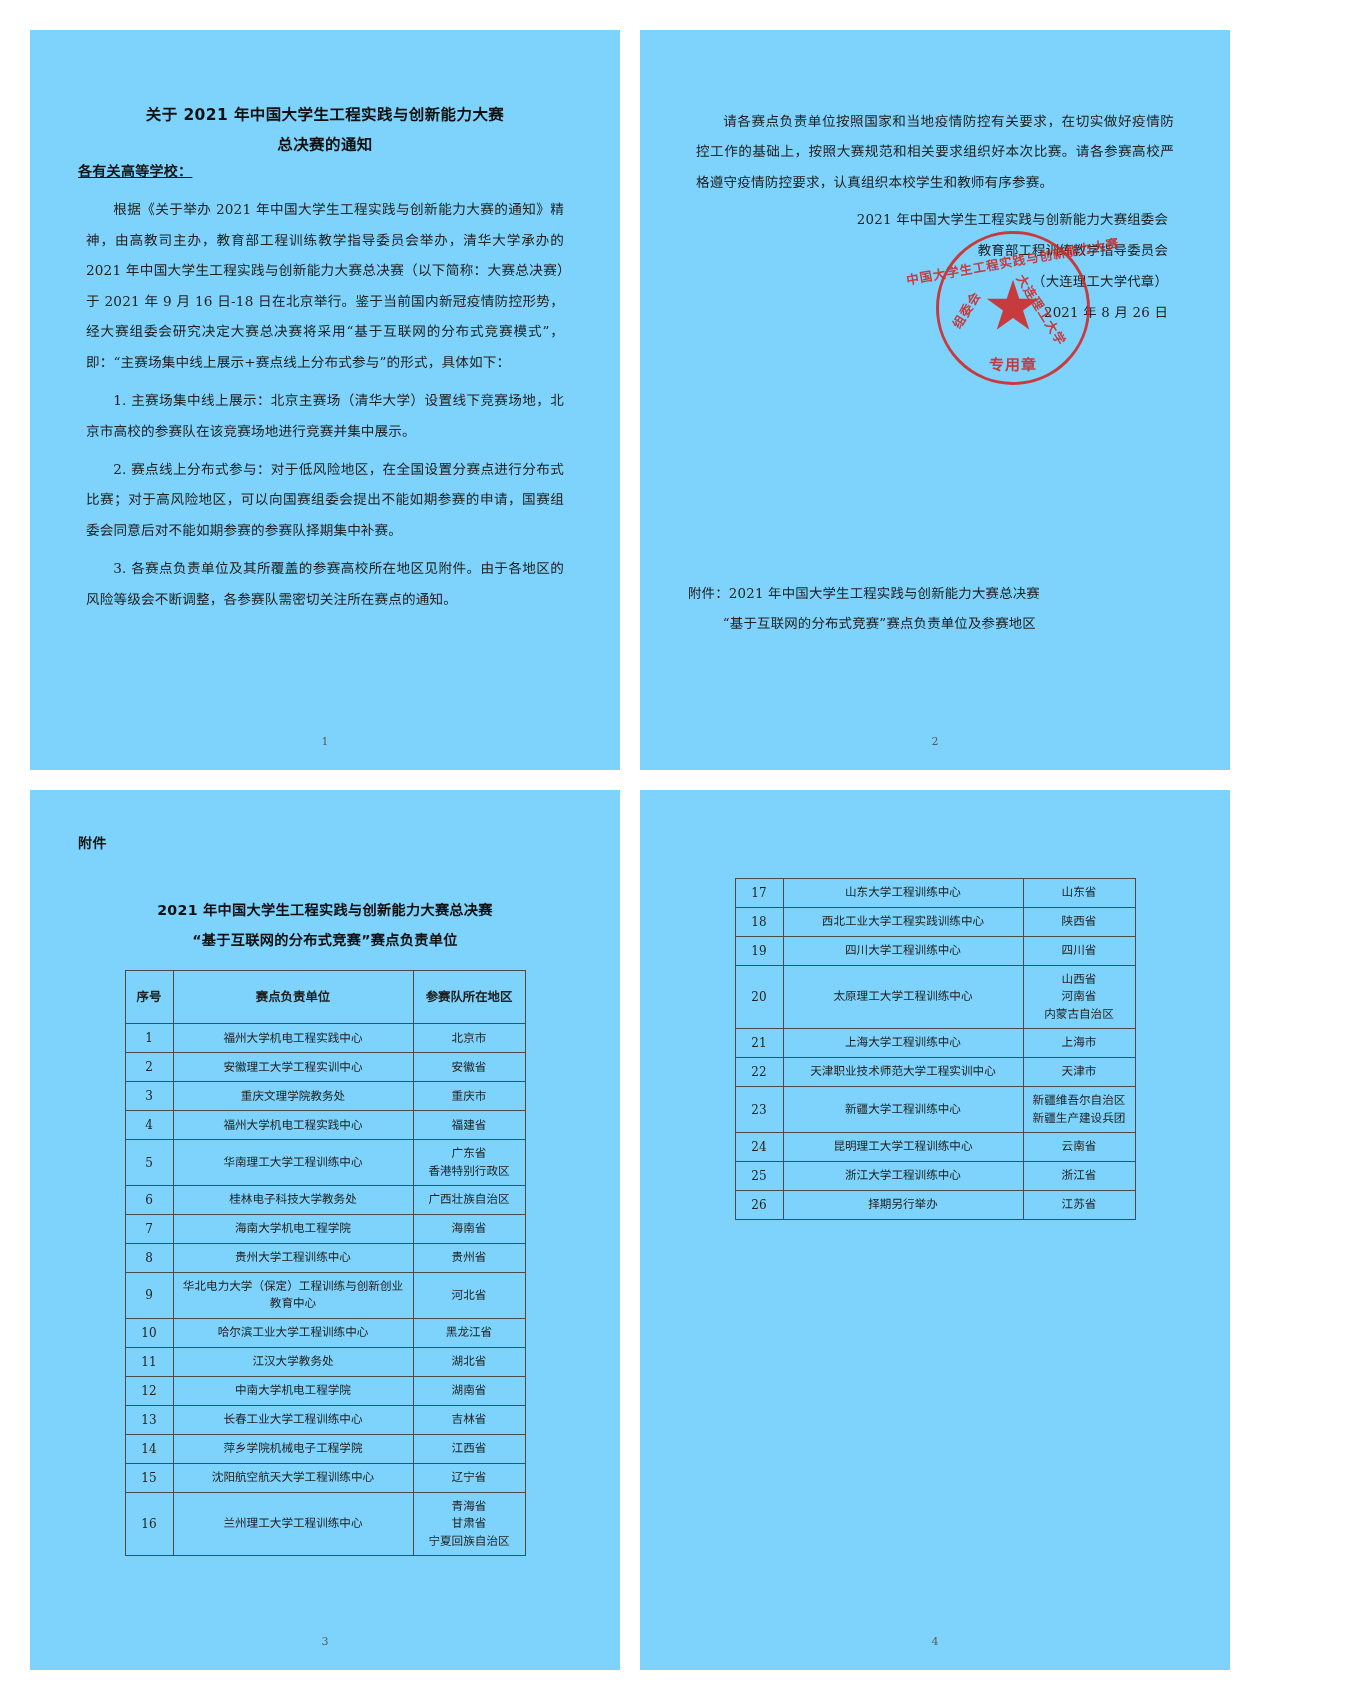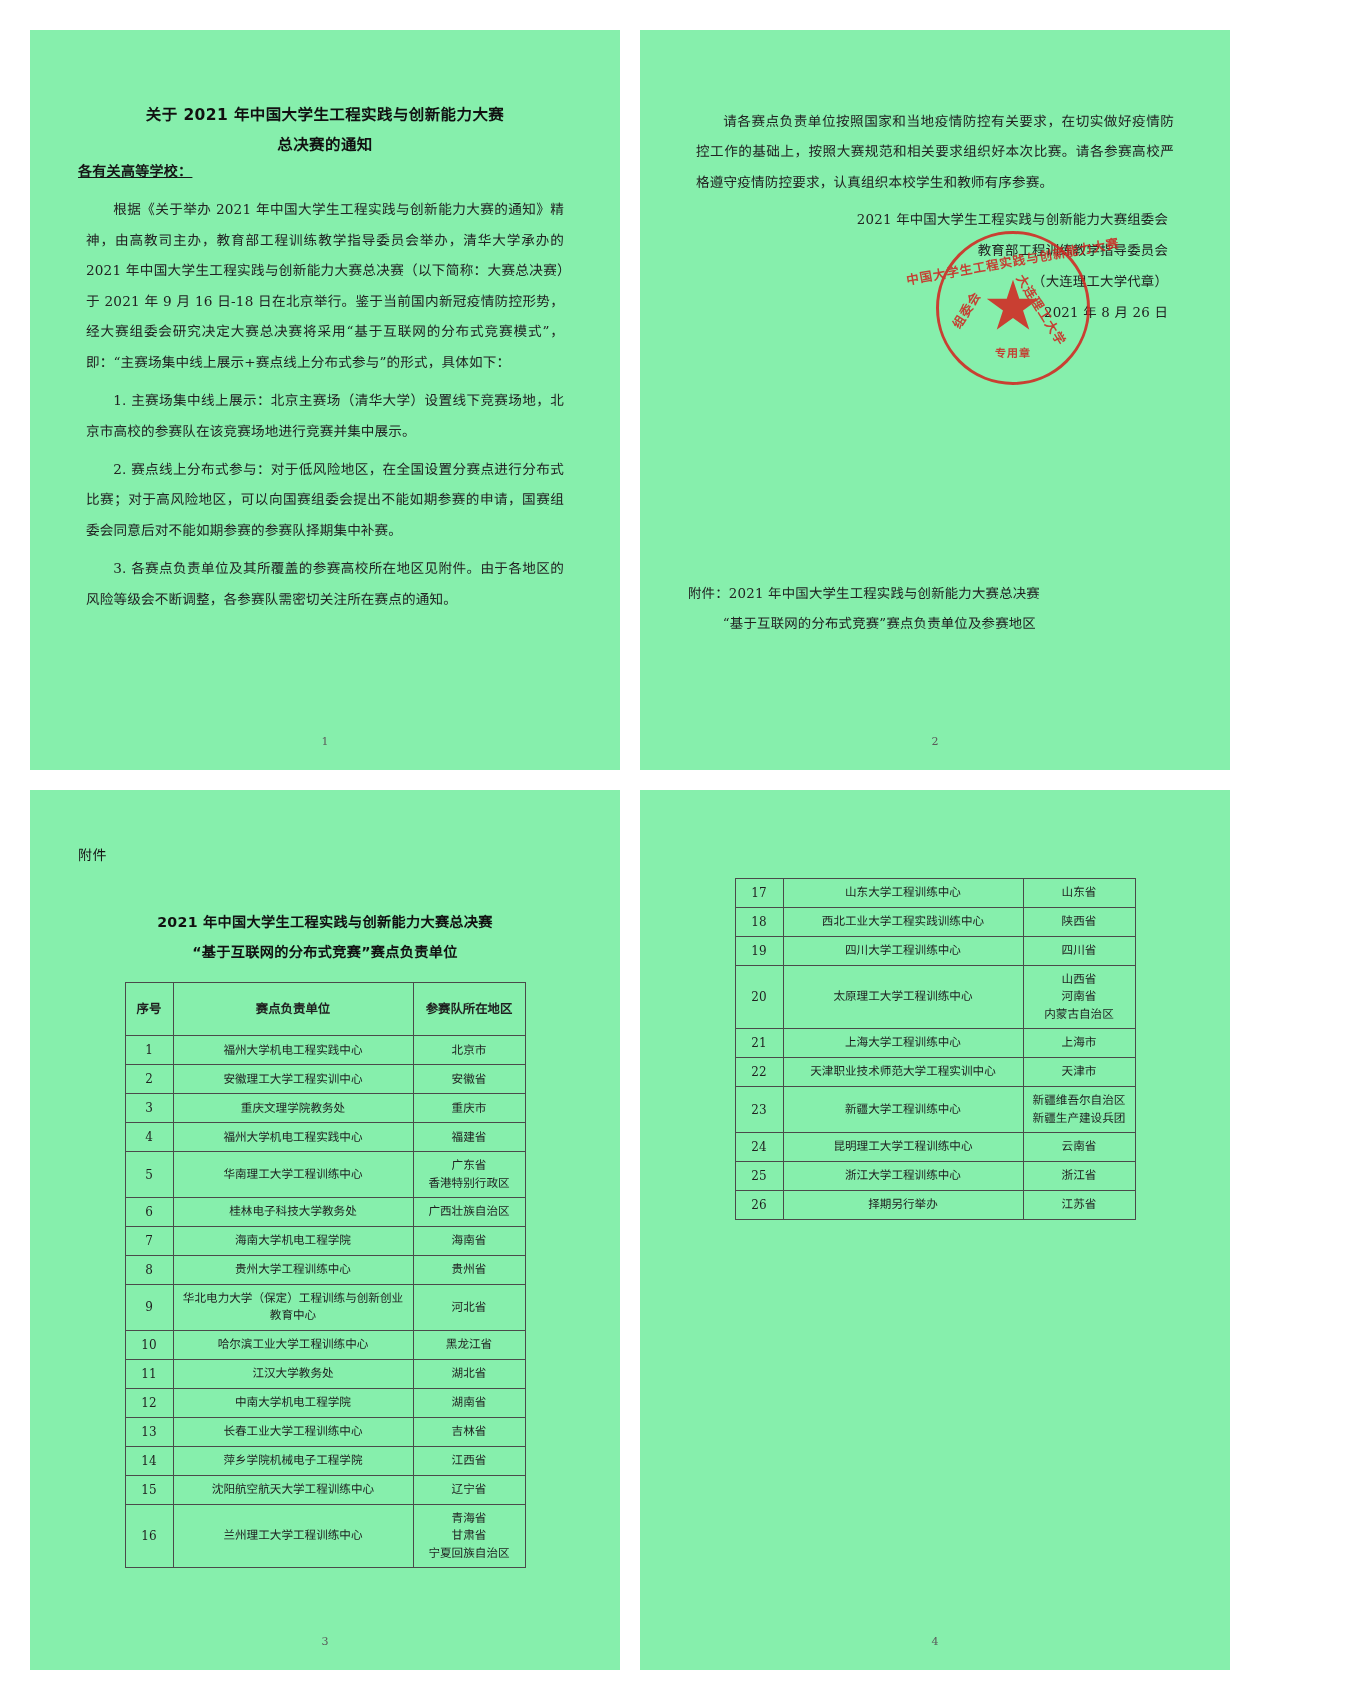--- a/index.html
+++ b/index.html
@@ -13,21 +13,21 @@
     height: 1707px;
     position: relative;
     font-family: "DejaVu Serif", "Liberation Serif", serif;
     color: #1b1b1b;
     overflow: hidden;
   }
 
   
   .page {
     position: absolute;
-    background: #86efac;
+    background: #7dd3fc;
   }
   .page-num {
     position: absolute;
     width: 100%;
     text-align: center;
     font-size: 11px;
     color: #5a5a5a;
     font-family: "DejaVu Serif", "Liberation Serif", serif;
   }
 
@@ -110,39 +110,38 @@
     font-family: "DejaVu Sans", "Liberation Sans", sans-serif;
   }
   .seal-text span {
     position: absolute;
     white-space: nowrap;
     transform-origin: center;
   }
   .seal-t1 { left: 50%; top: 14px; transform: translateX(-50%) rotate(-10deg); }
   .seal-t2 { left: 8px;  top: 62px; transform: rotate(-58deg); }
   .seal-t3 { right: 6px; top: 62px; transform: rotate(58deg); }
-  .seal-t4 { left: 50%; bottom: 16px; transform: translateX(-50%); font-size: 11px; }
+  .seal-t4 { left: 50%; bottom: 0; transform: translateX(-50%); font-size: 15px; }
 
   .attach-note {
     margin-top: 250px;
     font-size: 13.4px;
     line-height: 2.25;
     color: #222;
     letter-spacing: 0.2px;
   }
   .attach-note .cont { display: block; padding-left: 2.6em; }
 
   
   .attach-label {
-    font-weight: 400;
+    font-weight: 700;
     font-size: 14px;
     font-family: "DejaVu Sans", "Liberation Sans", sans-serif;
     letter-spacing: 0.4px;
     color: #161616;
-    margin-top: 12px;
   }
   .table-title {
     text-align: center;
     font-weight: 700;
     font-size: 14.2px;
     line-height: 2.1;
     letter-spacing: 0.3px;
     font-family: "DejaVu Sans", "Liberation Sans", sans-serif;
     color: #111;
     margin-top: 44px;

